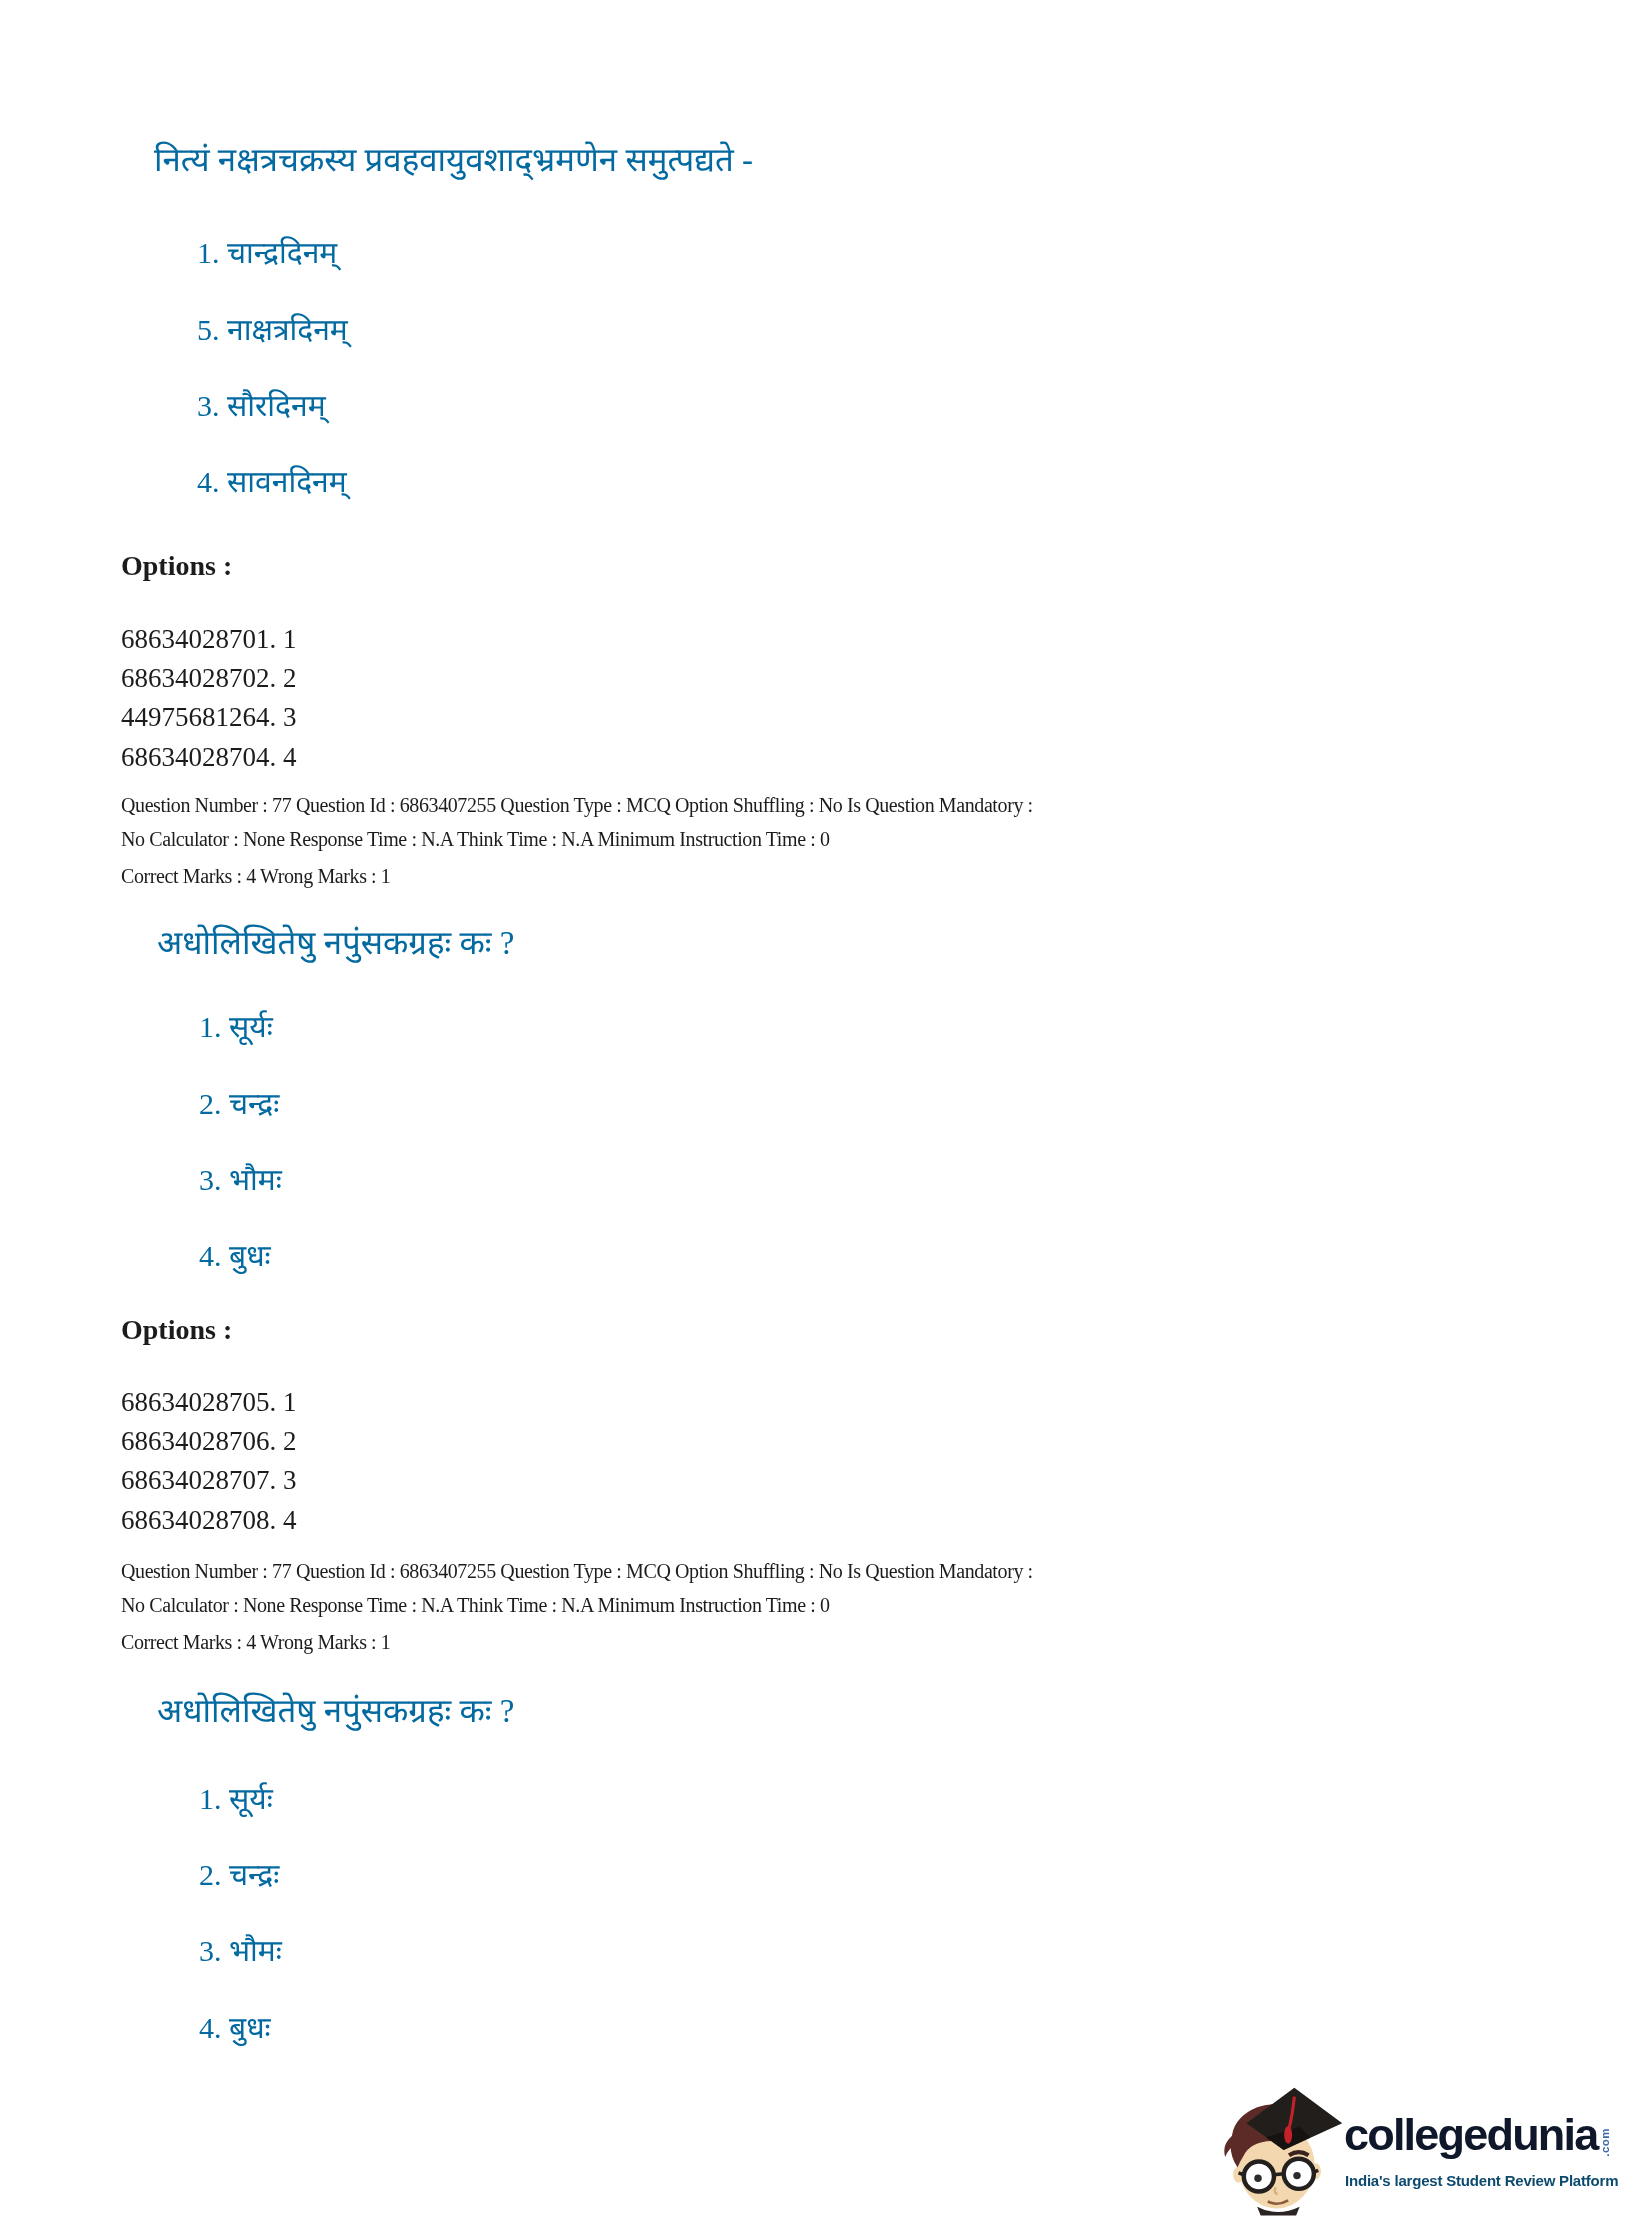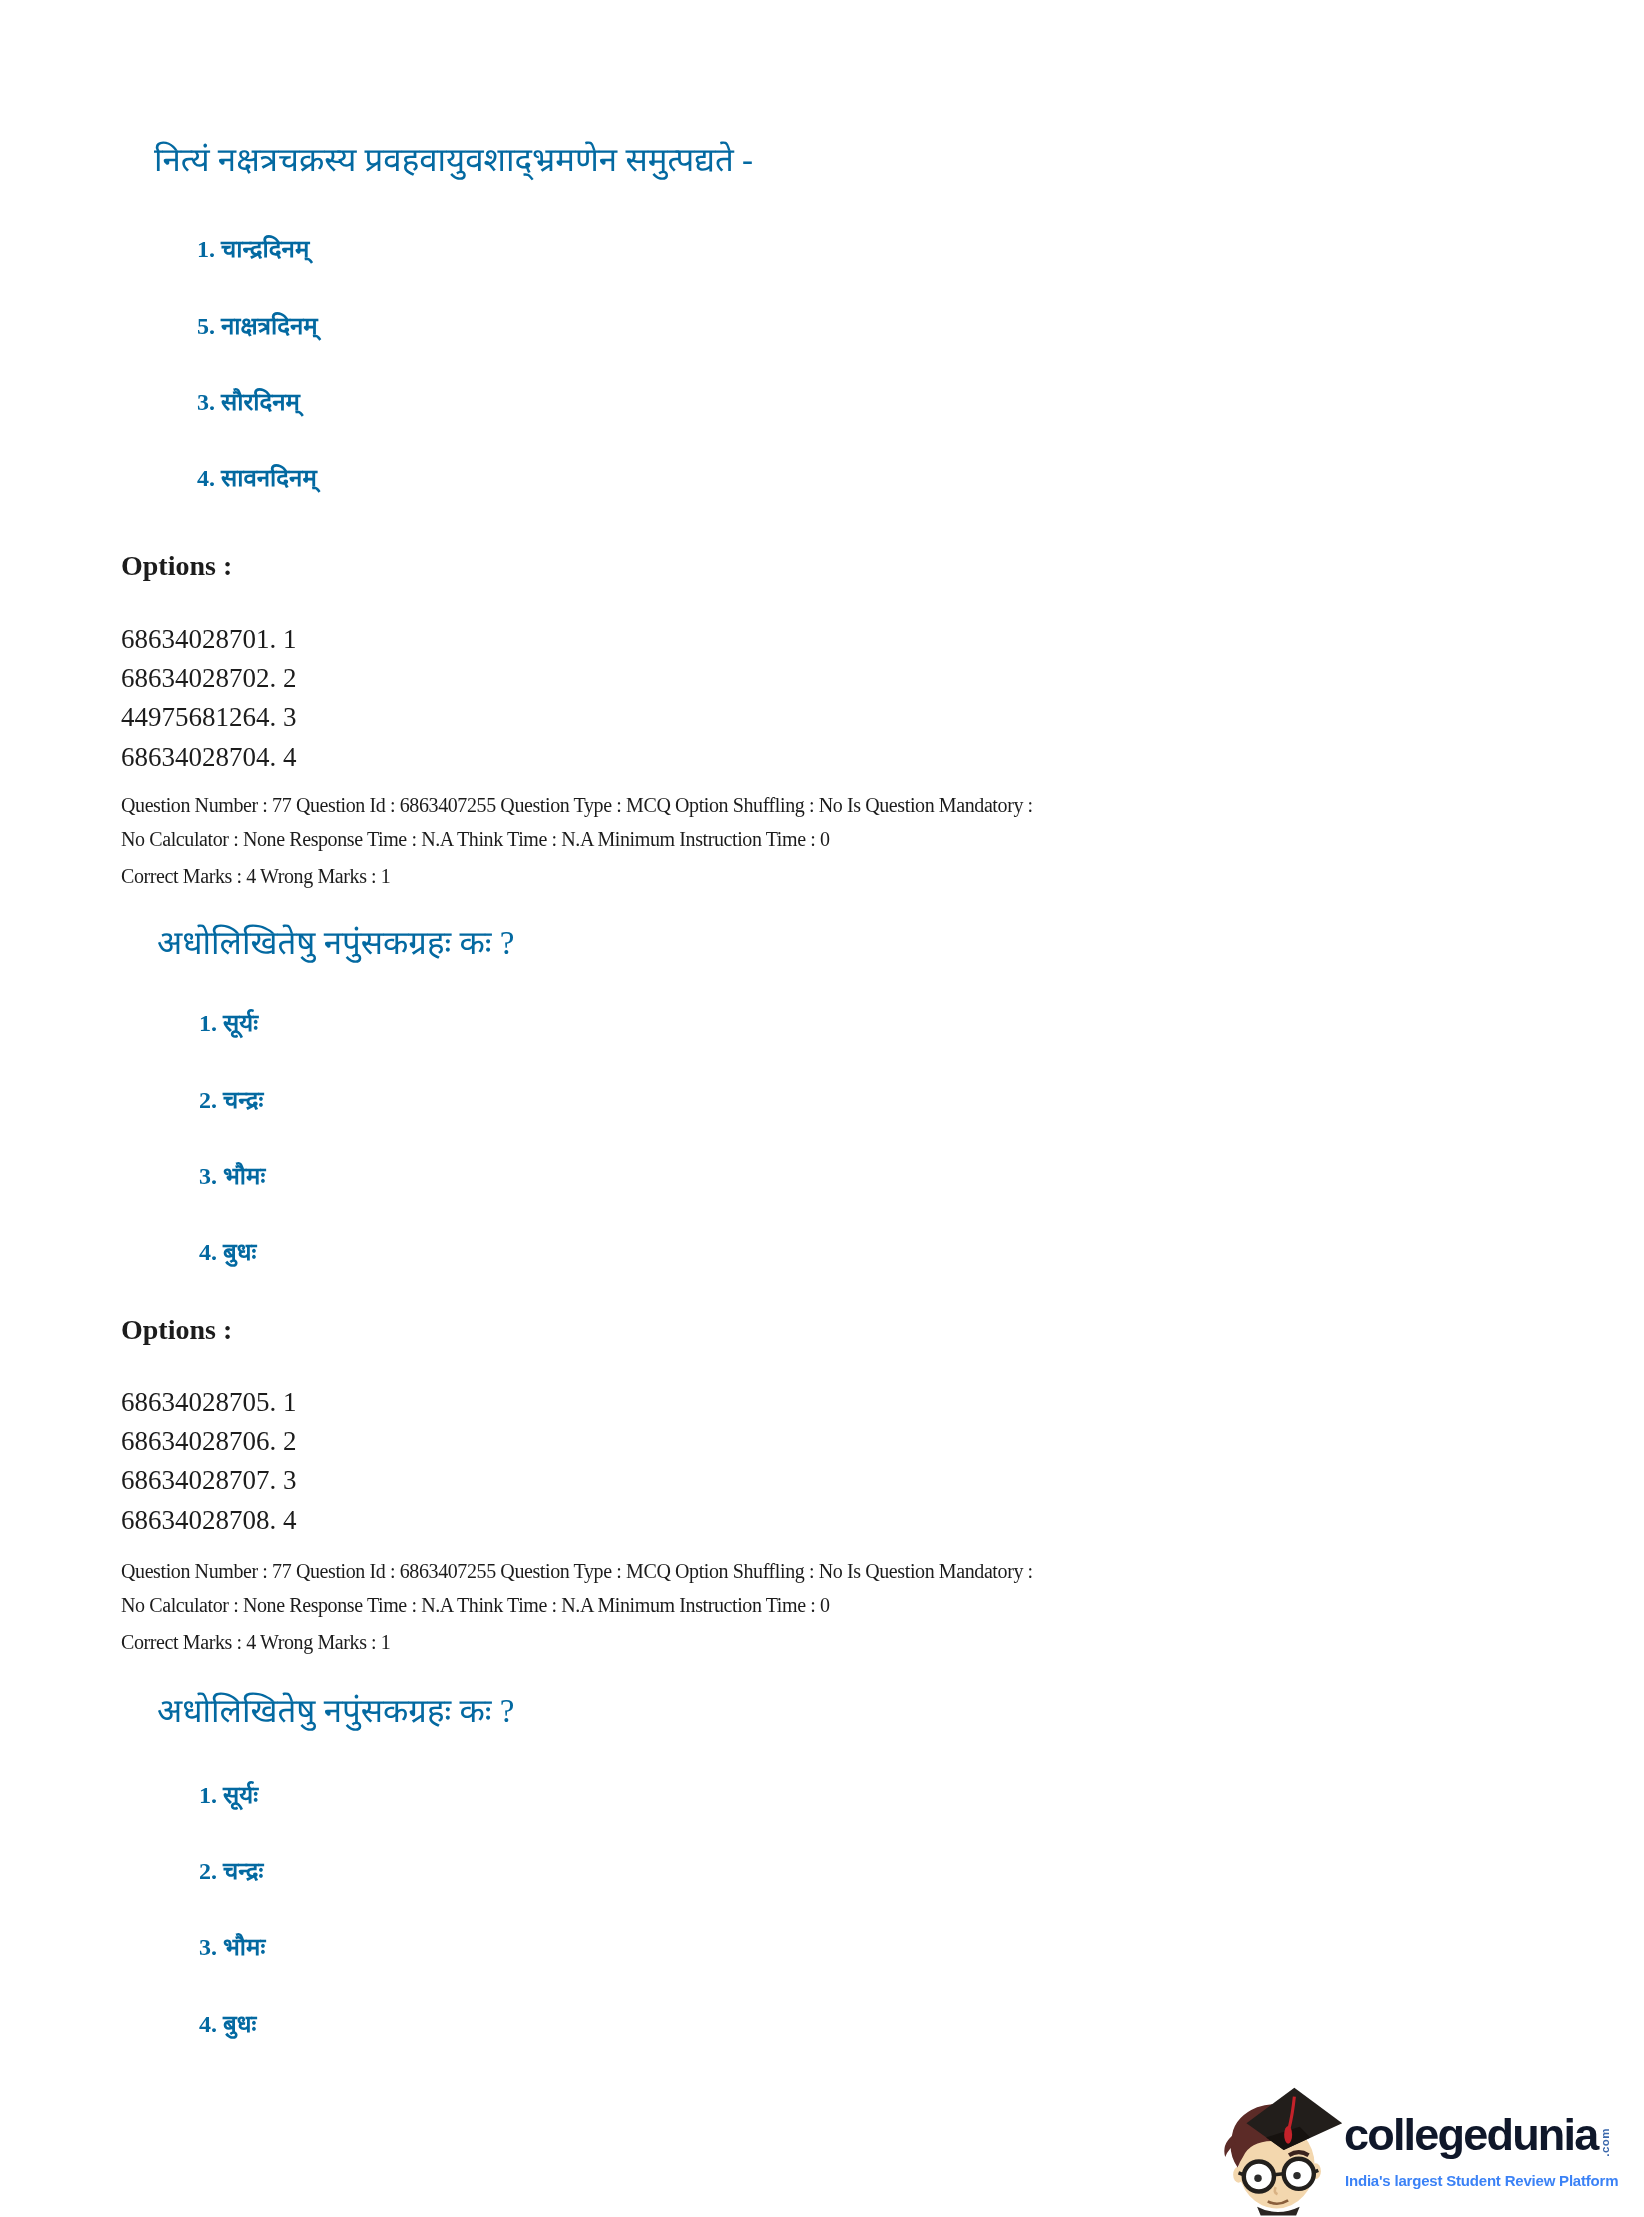--- a/index.html
+++ b/index.html
@@ -16,21 +16,21 @@
     overflow: hidden;
   }
   .abs { position: absolute; white-space: nowrap; }
 
   
   .dev {
     font-family: "Liberation Serif", "DejaVu Sans", serif;
     color: #0369a1;
   }
   .stem   { font-size: 33px; }
-  .choice { font-size: 24px; font-weight: bold; }
+  .choice { font-size: 30px; }
 
   
   .opts-heading {
     font-size: 28px;
     font-weight: bold;
   }
   .oid {
     font-size: 27px;
     margin-top: 36px;
   }
@@ -169,15 +169,15 @@
 
     <path d="M73,118 Q70,124 75,126" stroke="#d9b284" stroke-width="3" fill="none"></path>
 
     <path d="M64,134 Q75,140 87,133" stroke="#8a5f3c" stroke-width="3" fill="none"></path>
   </svg>
 
   <div class="wordmark-row">
     <span class="wordmark" style="color:#0f172a;">collegedunia</span>
     <span class="tld" style="color:#3b68ac;">.com</span>
   </div>
-  <div class="tagline" style="color:#3b82f6;">India's largest Student Review Platform</div>
+  <div class="tagline" style="color:#0c4a6e;">India's largest Student Review Platform</div>
 </div>
 
 
 </body></html>

